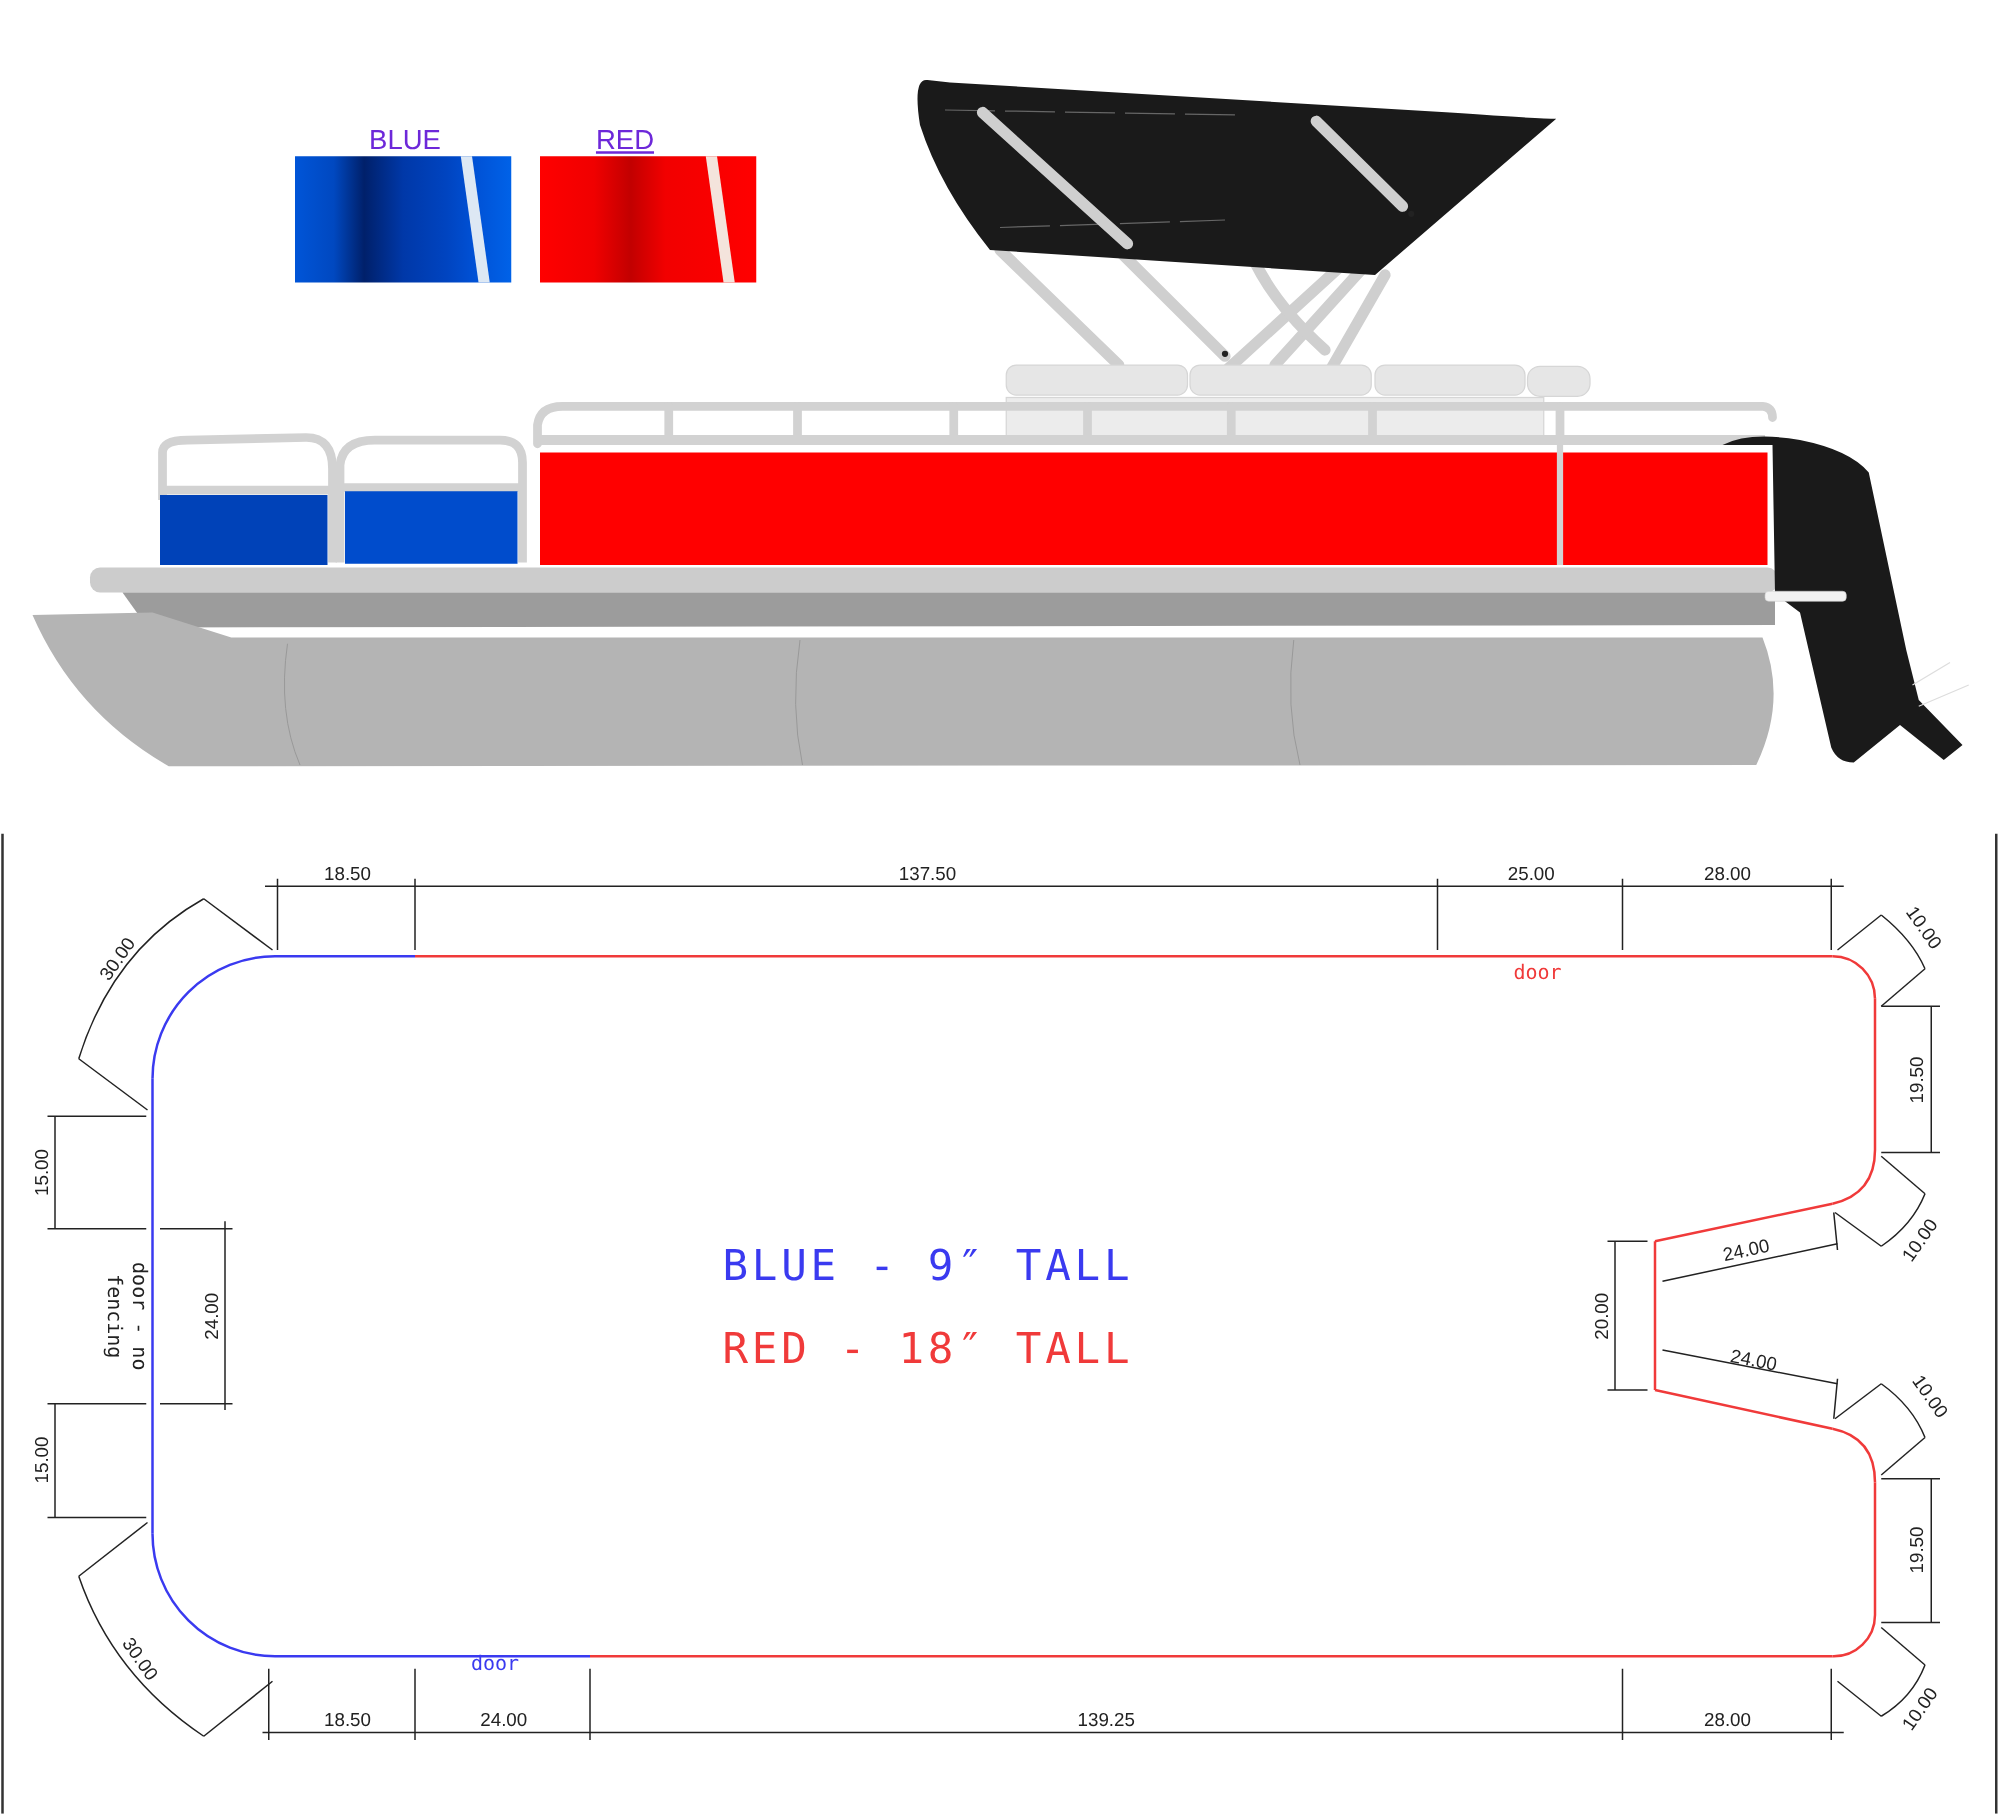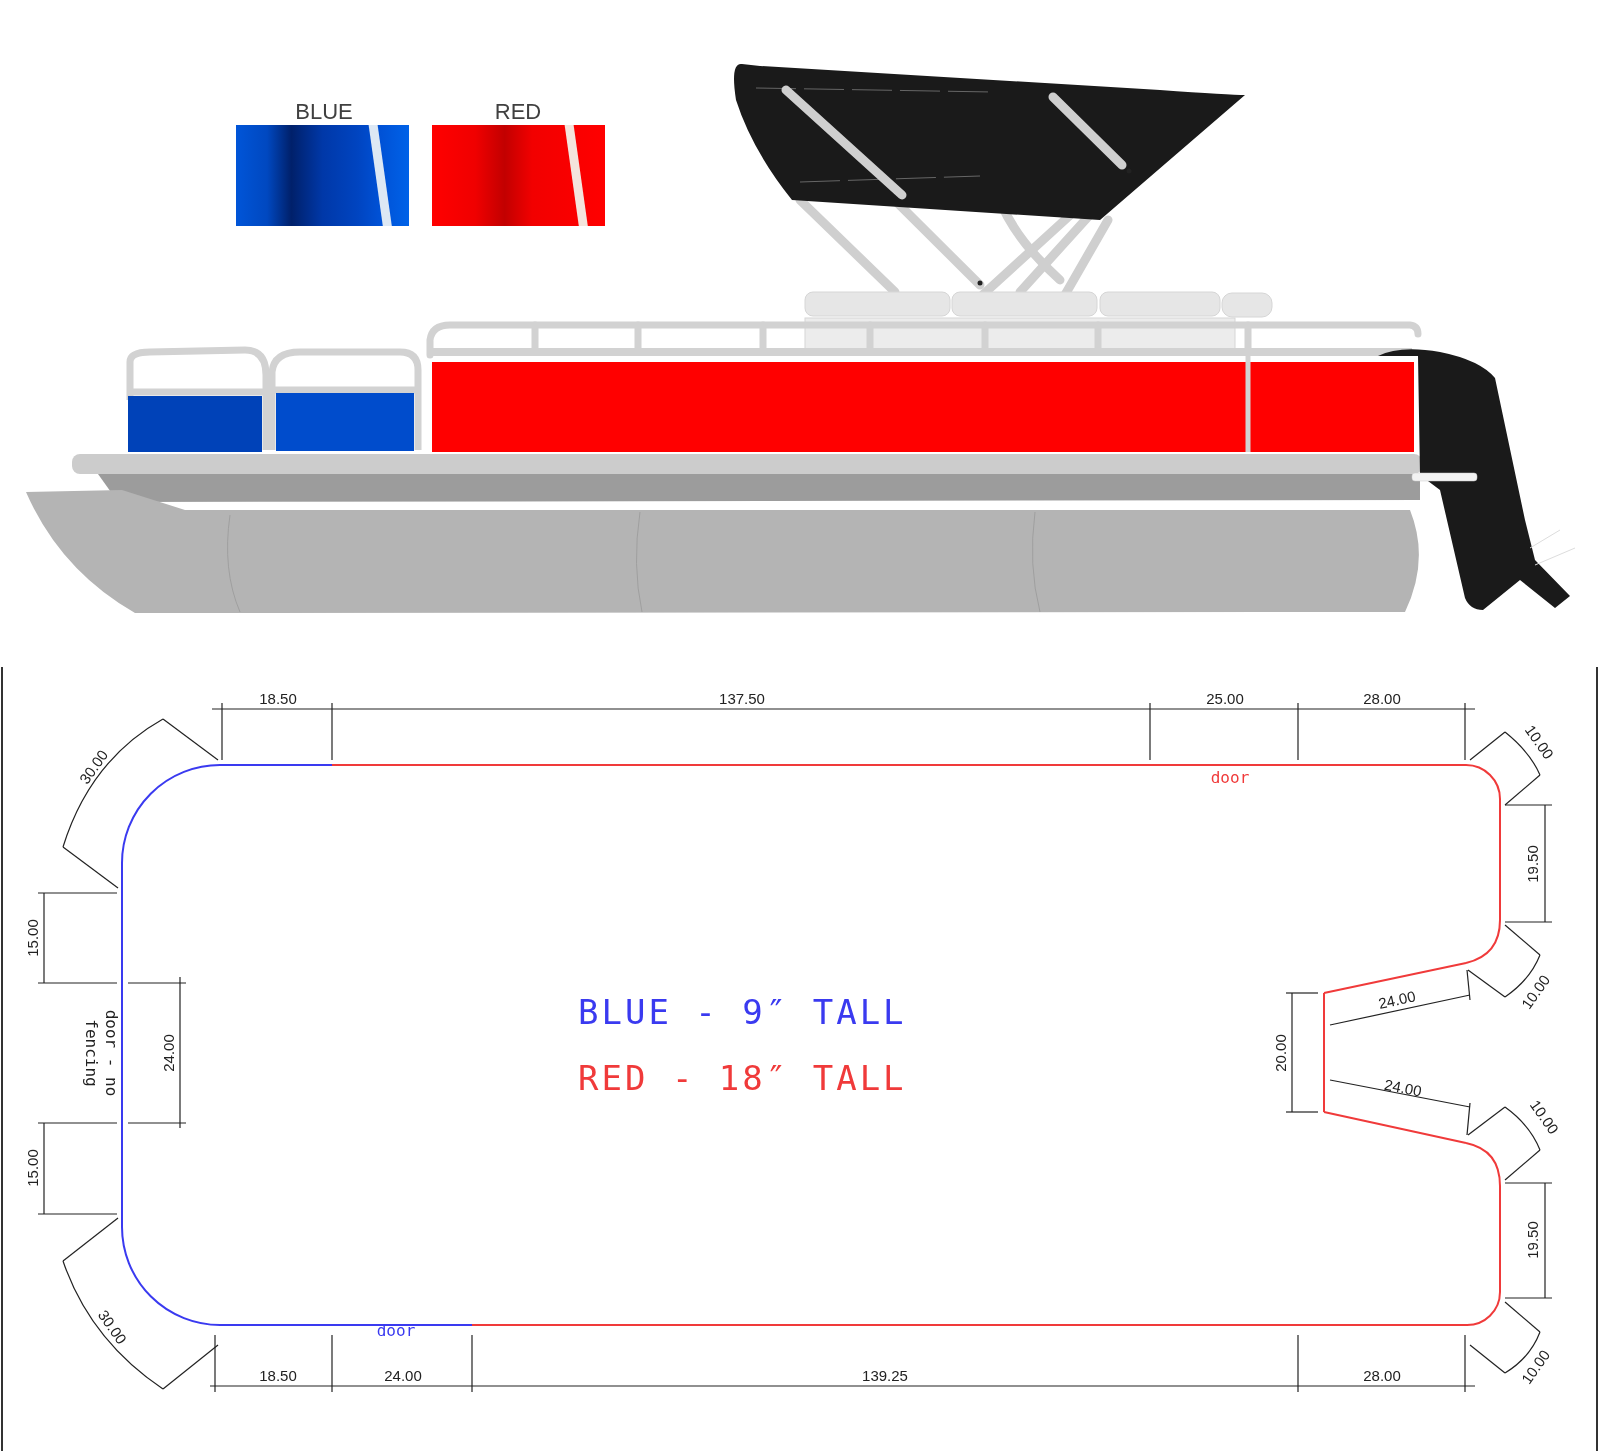--- a/index.html
+++ b/index.html
@@ -1,31 +1,31 @@
 <!DOCTYPE html>
 <html><head>
 <meta charset="utf-8">
 <style>
   html, body { margin:0; padding:0; background:#ffffff; }
   body { width:1600px; height:1451px; position:relative; overflow:hidden;
          font-family:"Liberation Sans", sans-serif; }
   .abs { position:absolute; }
-  .swatch-label { font-family:"Liberation Sans", sans-serif; font-size:22px; color:#404040; text-align:center; width:176px; }
+  .swatch-label { font-family:"Liberation Sans", sans-serif; font-size:22px; color:#6d28d9; text-align:center; width:176px; }
   svg text { font-family:"Liberation Sans", sans-serif; }
   .dim { font-family:"Liberation Sans", sans-serif; font-size:15px; fill:#222; }
   .cad { font-family:"DejaVu Sans Mono", monospace; }
 </style>
 </head>
 <body>
 
 <div class="abs swatch-label" style="left:236px;top:99px;">BLUE</div>
 <div class="abs" style="left:236px;top:125px;width:173px;height:101px;background:linear-gradient(90deg,#0055d8 0%,#0048c0 18%,#00206a 32%,#0038a8 50%,#0044c0 70%,#0050d4 82%,#0062e8 100%);overflow:hidden;">
   <div style="position:absolute;left:140px;top:-5px;width:9px;height:115px;background:#dde8f4;transform:skewX(8deg);"></div>
 </div>
-<div class="abs swatch-label" style="left:430px;top:99px;">RED</div>
+<div class="abs swatch-label" style="left:412px;top:99px;text-decoration:underline;">RED</div>
 <div class="abs" style="left:432px;top:125px;width:173px;height:101px;background:linear-gradient(90deg,#ff0000 0%,#f00000 25%,#c20000 42%,#f20000 58%,#ff0000 100%);overflow:hidden;">
   <div style="position:absolute;left:140px;top:-5px;width:9px;height:115px;background:#f4e4dc;transform:skewX(8deg);"></div>
 </div>
 
 <svg class="abs" style="left:0;top:0;" width="1600" height="630" viewBox="0 0 1600 630">
 
   <g stroke="#cfcfcf" stroke-width="9" stroke-linecap="round" fill="none">
     <line x1="800" y1="200" x2="895" y2="292"></line>
     <line x1="780" y1="86" x2="980" y2="285"></line>
     <line x1="1070" y1="100" x2="1130" y2="165"></line>

